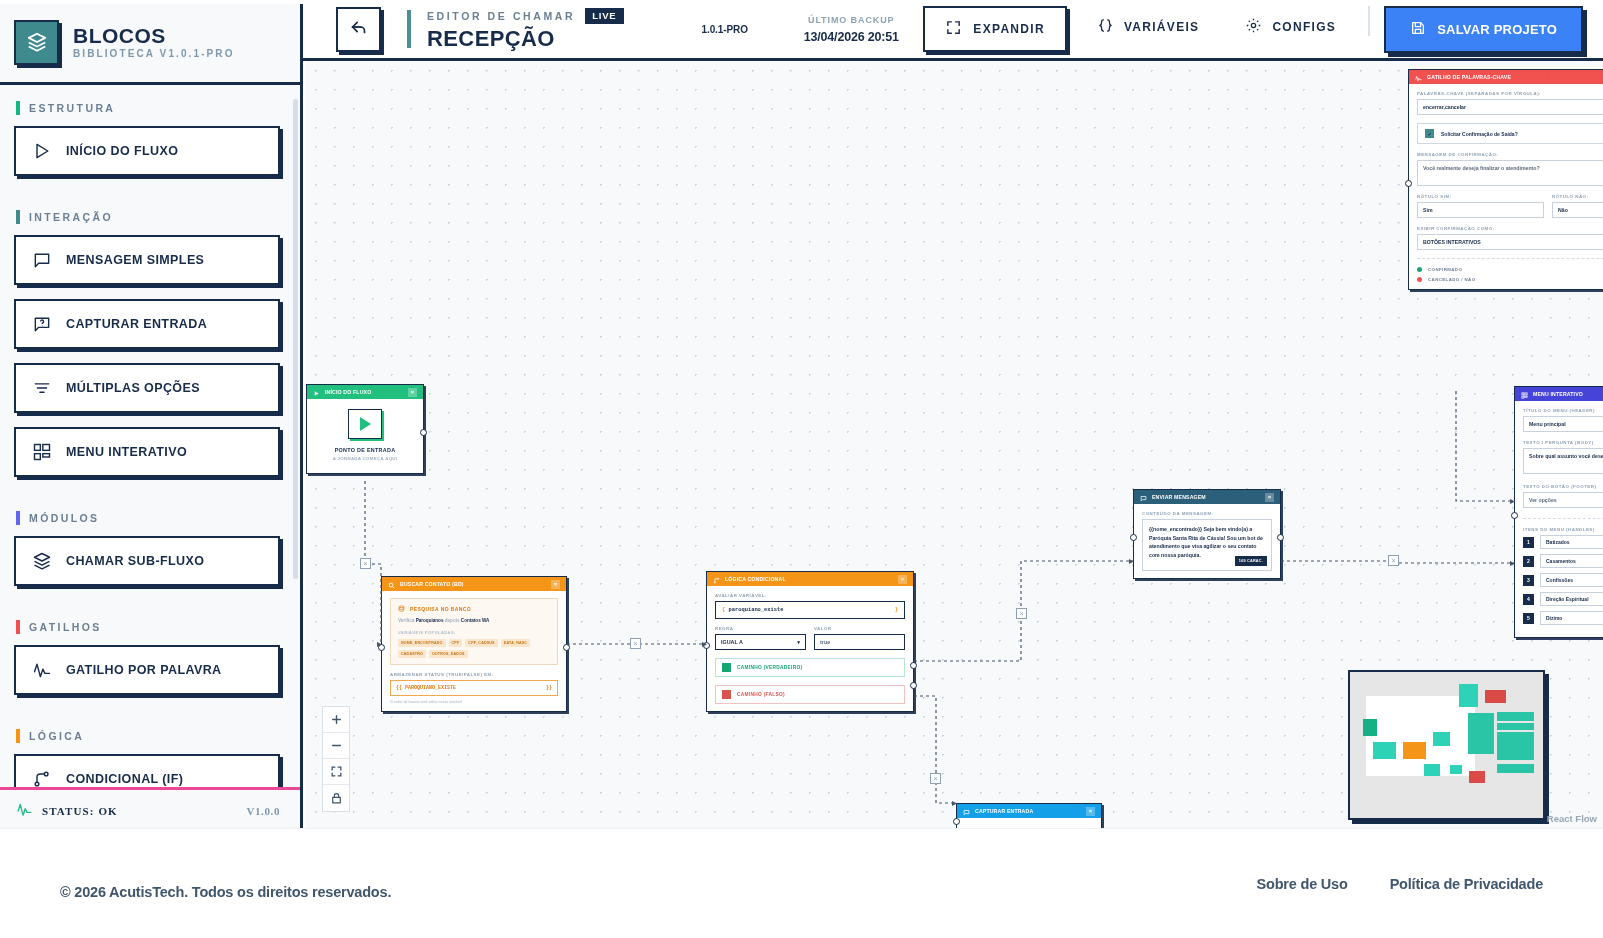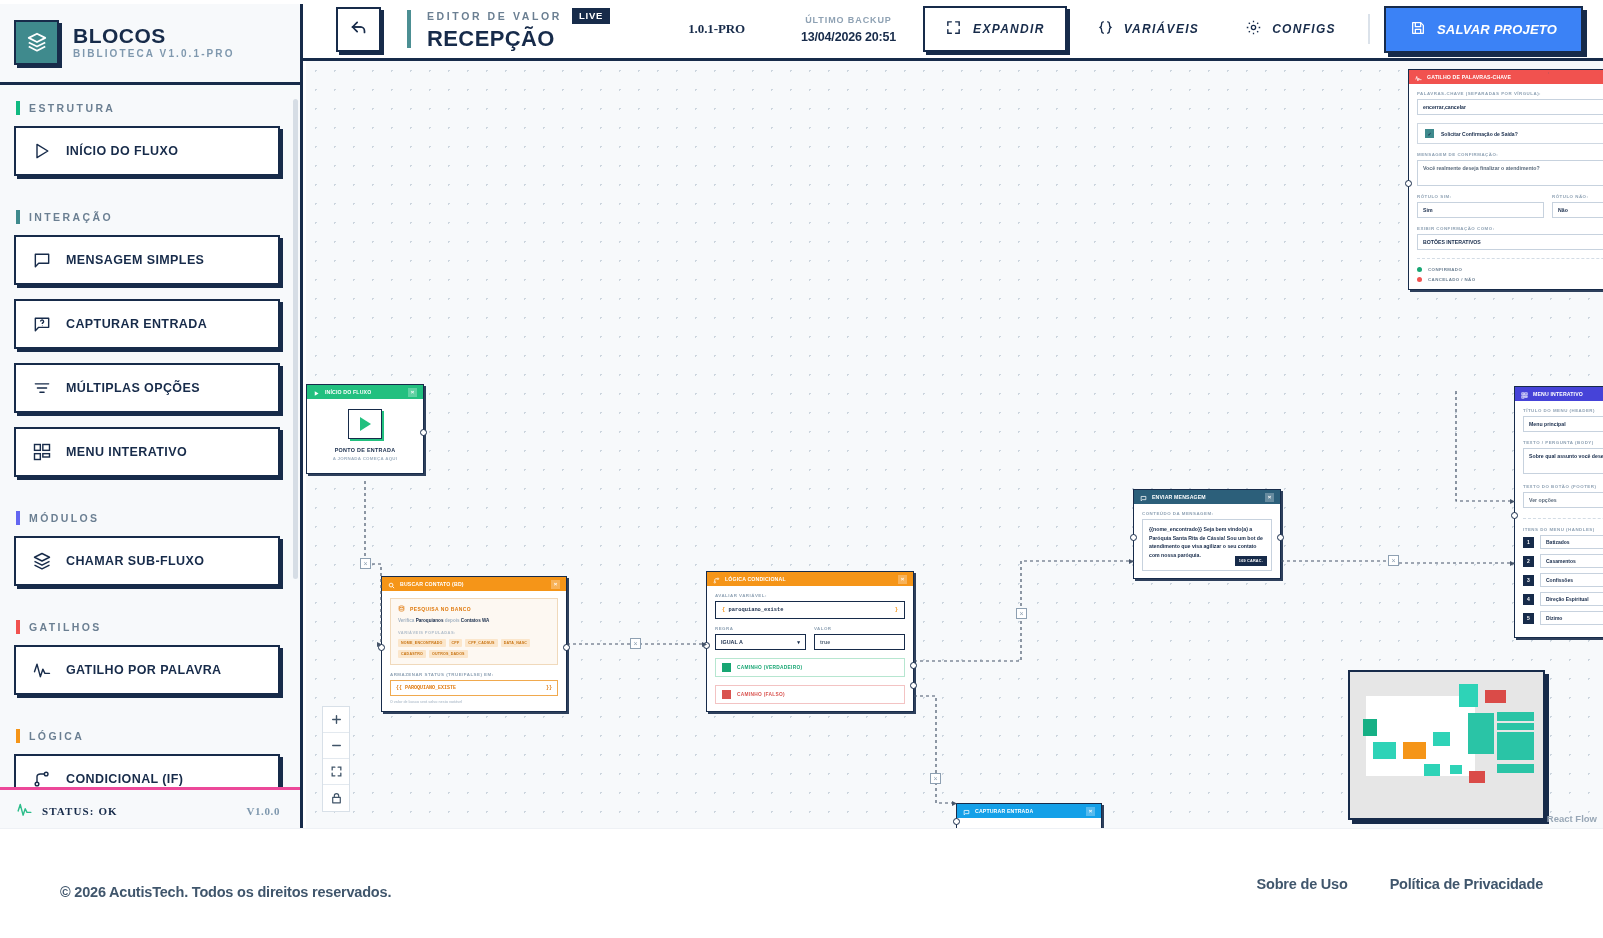--- a/index.html
+++ b/index.html
@@ -105,22 +105,22 @@
     letter-spacing: .8px; padding: 2px 7px 3px;
   }
   .hdr-title {
     font-size: 22px; font-weight: 800; color: #172b4a; letter-spacing: .4px;
     line-height: 1;
   }
   .hdr-meta { display: flex; align-items: center; gap: 56px; margin-left: 78px; }
   .meta-col { display: flex; flex-direction: column; align-items: center; gap: 5px; }
   .meta-lbl { font-size: 9px; font-weight: 800; letter-spacing: .9px; color: #8fa2b4; }
   .meta-val { font-size: 12.5px; font-weight: 800; color: #172b4a; letter-spacing: -.2px; }
-  .meta-solo { font-size: 13px; font-weight: 800; color: #172b4a; letter-spacing: -.1px; font-family: Liberation Serif, serif; }
-  .hdr-actions { display: flex; align-items: center; gap: 0; margin-left: auto; font-style: italic; }
+  .meta-solo { font-size: 10px; font-weight: 800; color: #172b4a; letter-spacing: -.1px; }
+  .hdr-actions { display: flex; align-items: flex-start; gap: 0; margin-left: auto; }
   .expand-btn {
     display: flex; align-items: center; gap: 11px;
     border: 2px solid #172b4a; box-shadow: 3px 3px 0 #172b4a;
     background: #fff; padding: 11px 20px; cursor: pointer;
   }
   .expand-btn span {
     font-size: 12px; font-weight: 800; color: #172b4a; letter-spacing: 1.3px;
   }
   .ghost-btn {
     display: flex; align-items: center; gap: 10px;
@@ -495,21 +495,21 @@
         <svg width="22" height="22" viewBox="0 0 24 24" fill="none" stroke="#172b4a" stroke-width="1.9" stroke-linecap="round" stroke-linejoin="round">
             <path d="M10 7 5 12l5 5"></path>
             <path d="M5 12h9a5 5 0 010 0"></path>
             <path d="M5 12h8.5a4.5 4.5 0 014.5 4.5V18"></path>
           </svg>
       </span>
     </div>
     <div class="hdr-div"></div>
     <div class="hdr-titles">
       <div class="hdr-eyebrow">
-        <span class="hdr-krumb">EDITOR DE VALOR</span>
+        <span class="hdr-krumb">EDITOR DE CHAMAR</span>
         <span class="live-badge">LIVE</span>
       </div>
       <div class="hdr-title">RECEPÇÃO</div>
     </div>
     <div class="hdr-meta">
       <div class="meta-col">
         <span class="meta-solo">1.0.1-PRO</span>
       </div>
       <div class="meta-col">
         <span class="meta-lbl">ÚLTIMO BACKUP</span>

